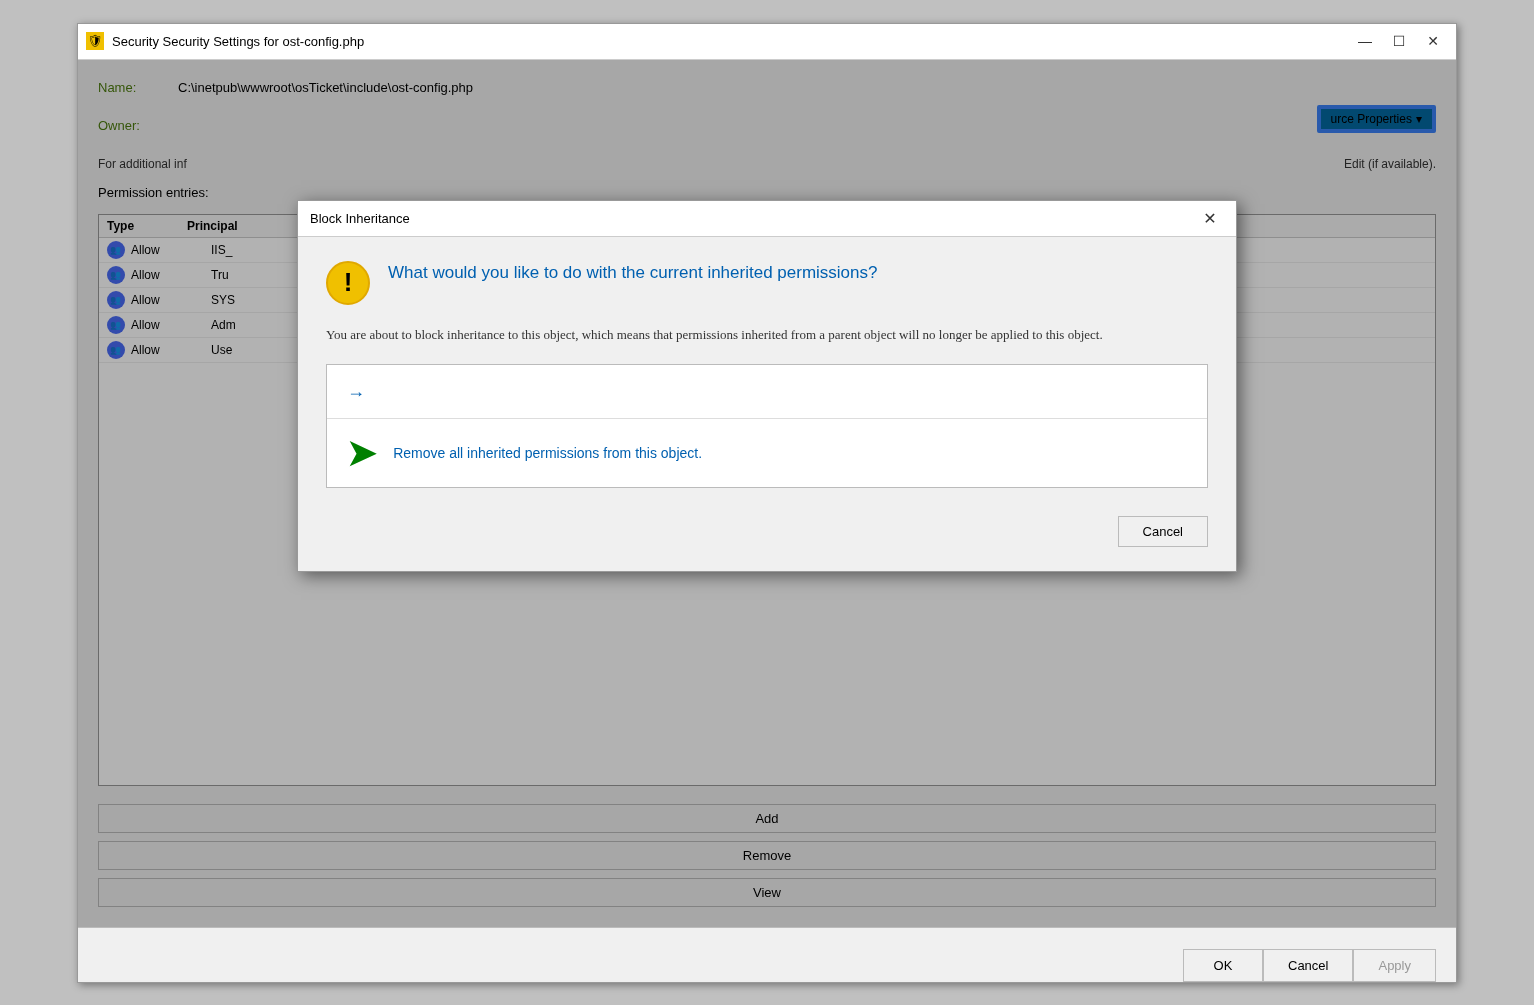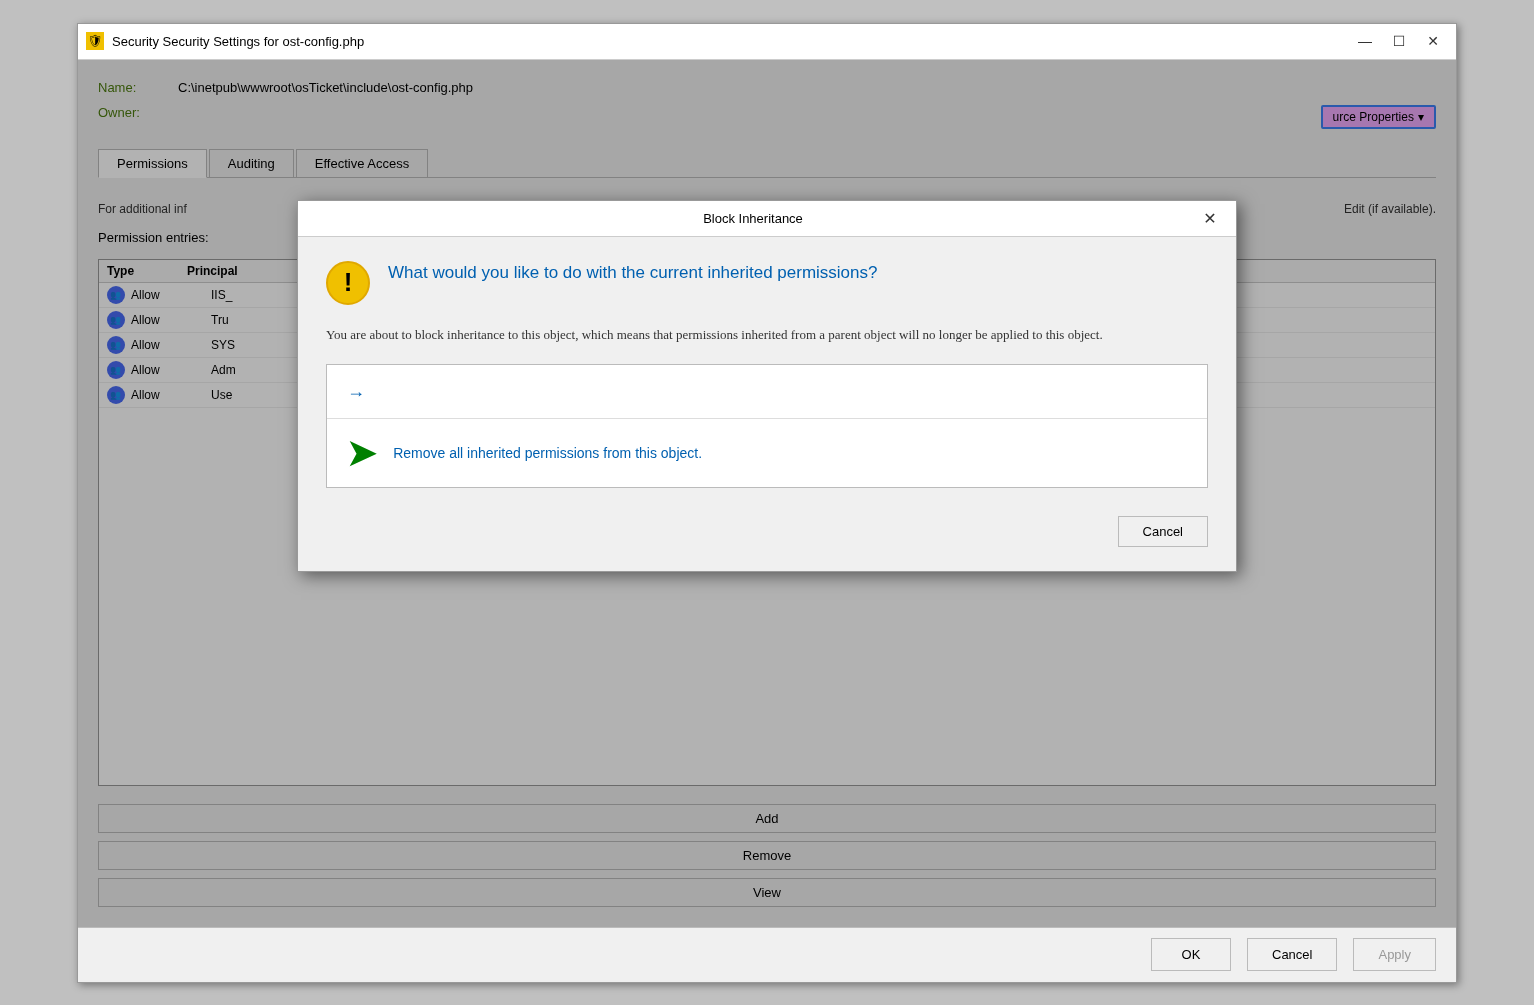--- a/index.html
+++ b/index.html
@@ -94,30 +94,30 @@
       min-width: 70px;
     }
 
     .field-value {
       font-size: 13px;
       color: #000;
     }
 
     .owner-row {
       display: flex;
-      align-items: flex-start;
+      align-items: flex-end;
     }
 
     .source-props-btn {
       margin-left: auto;
       display: flex;
       align-items: center;
       gap: 4px;
-      border: 2px solid #3b82f6;
-      background: #f0abfc;
+      border: 4px solid #3b82f6;
+      background: #0369a1;
       padding: 3px 10px;
       cursor: pointer;
       font-size: 12px;
       border-radius: 2px;
     }
 
     .tabs-row {
       display: flex;
       border-bottom: 1px solid #bbb;
       margin-top: 10px;
@@ -216,24 +216,24 @@
       cursor: pointer;
       font-size: 13px;
     }
 
     
     .bottom-bar {
       height: 55px;
       background: #f0f0f0;
       border-top: 1px solid #bbb;
       display: flex;
-      align-items: center;
+      align-items: flex-end;
       justify-content: flex-end;
       padding: 0 20px;
-      gap: 16px;
+      gap: 0;
       flex-shrink: 0;
     }
 
     .btn-ok, .btn-cancel-main, .btn-apply {
       padding: 8px 24px;
       border: 1px solid #bbb;
       background: #f0f0f0;
       cursor: pointer;
       font-size: 13px;
       min-width: 80px;
@@ -266,21 +266,20 @@
       height: 36px;
       display: flex;
       align-items: center;
       padding: 0 12px;
     }
 
     .dialog-title-text {
       flex: 1;
       font-size: 13px;
       font-weight: 400;
-      text-align: center;
     }
 
     .dialog-close-btn {
       width: 28px;
       height: 24px;
       border: none;
       background: transparent;
       cursor: pointer;
       font-size: 16px;
       color: #333;
@@ -393,25 +392,20 @@
 
     <div class="owner-row">
       <span class="field-label">Owner:</span>
       <span class="field-value"></span>
       <button class="source-props-btn">
         <span>urce Properties</span>
         <span>▾</span>
       </button>
     </div>
 
-    <div class="tabs-row">
-      <div class="tab active">Permissions</div>
-      <div class="tab">Auditing</div>
-      <div class="tab">Effective Access</div>
-    </div>
 
     <div style="display:flex; justify-content:space-between; margin-top:6px;">
       <span class="info-text">For additional inf</span>
       <span class="info-text">Edit (if available).</span>
     </div>
 
     <div class="section-title">Permission entries:</div>
 
     <div class="permissions-table">
       <div class="perm-table-header">

